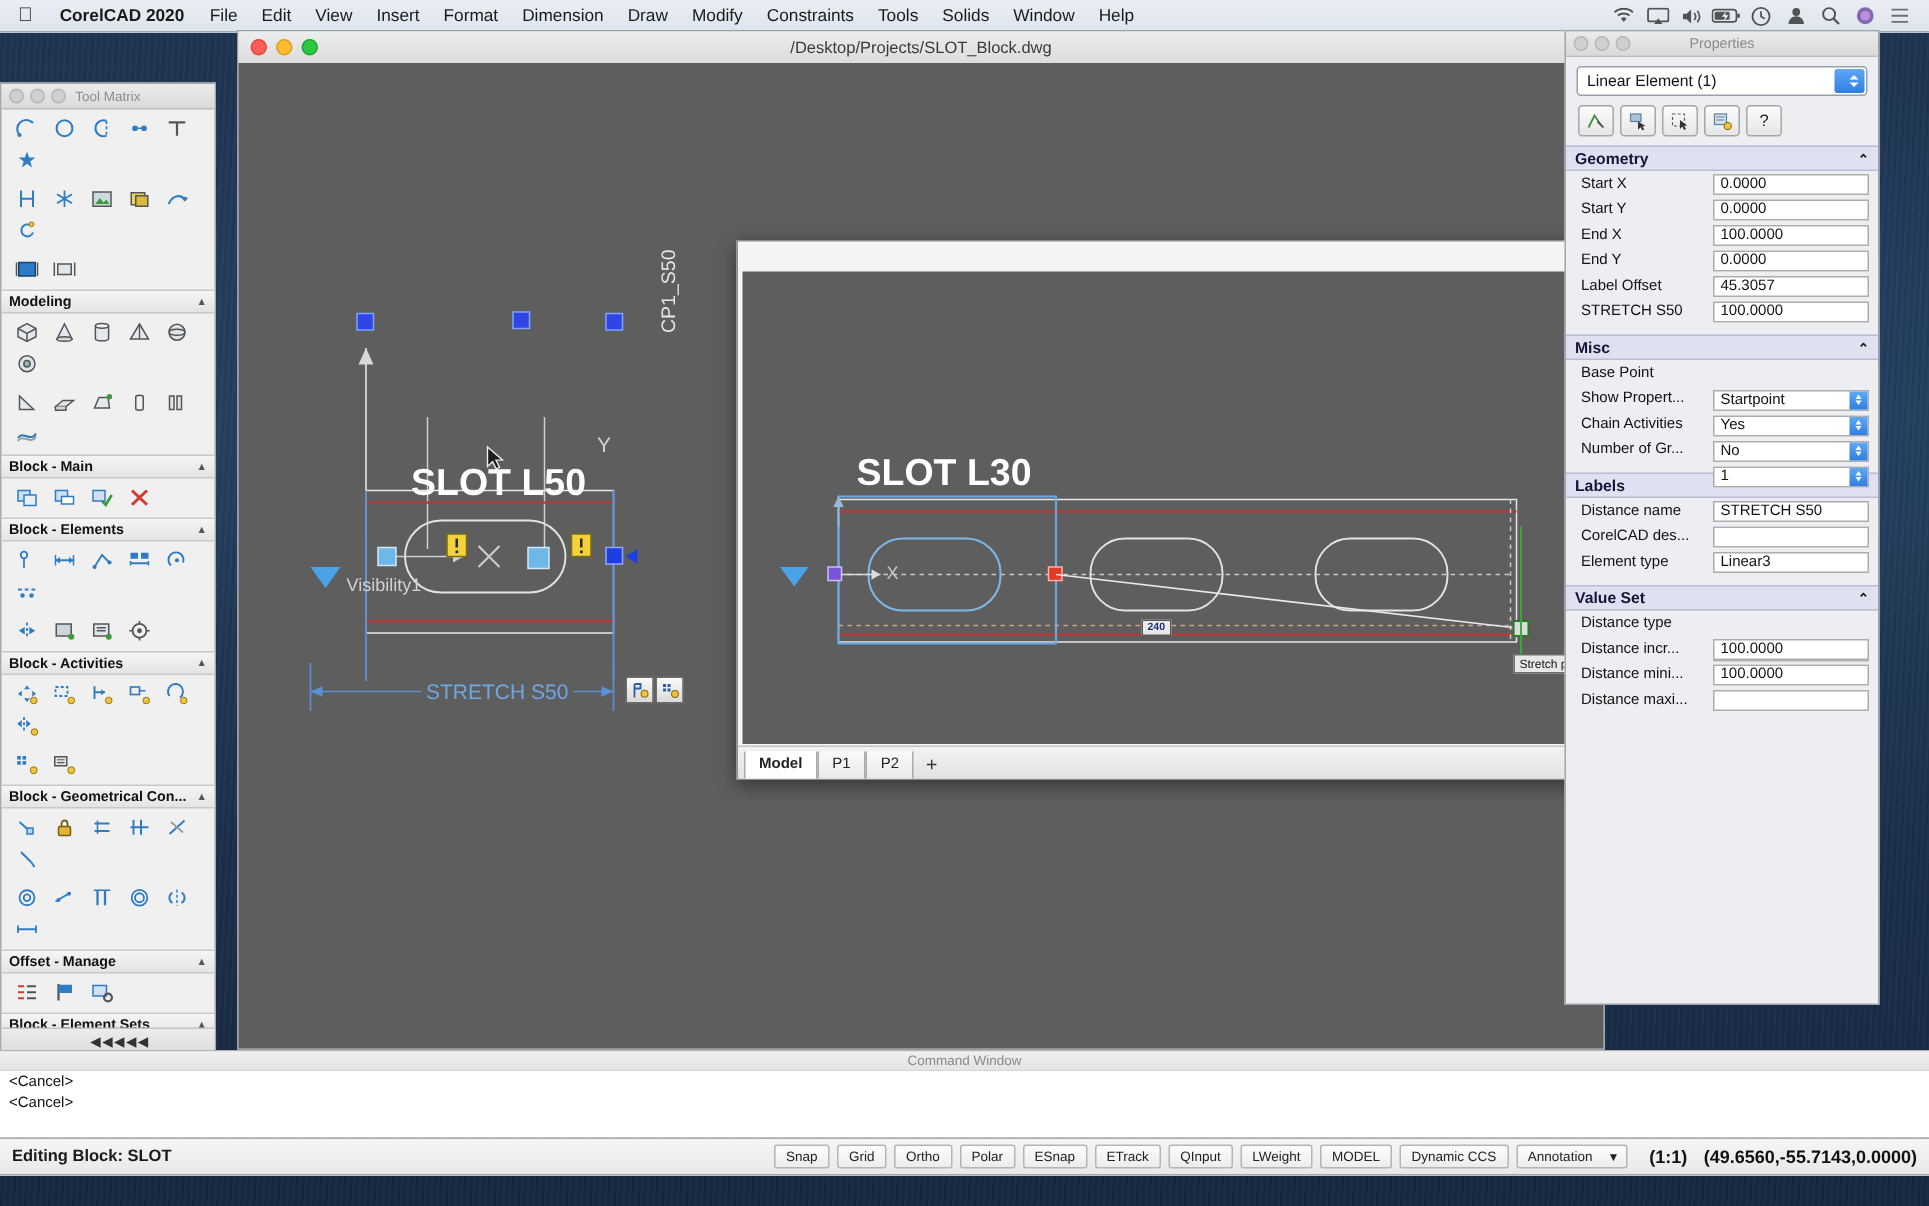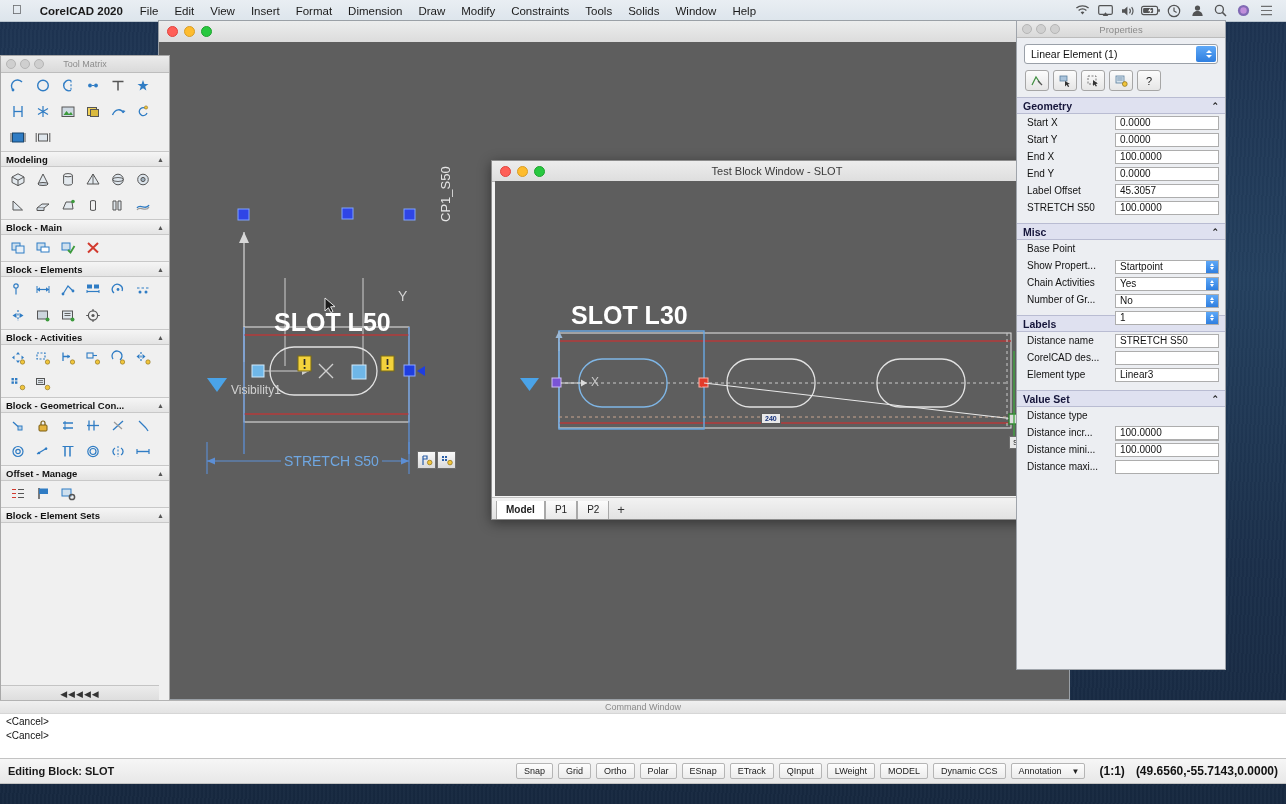--- a/index.html
+++ b/index.html
@@ -80,21 +80,21 @@
   }
   .sb-anno{
     font-size:9px;color:#222;background:linear-gradient(180deg,#fdfdfd,#ececec);
     border:1px solid #b5b5b5;border-radius:2px;padding:2px 4px 2px 7px;
     display:flex;align-items:center;gap:10px;
   }
   .sb-coord{font-size:12px;font-weight:bold;color:#111;margin-left:10px;white-space:nowrap;}
 
   
   #toolmatrix{
-    position:absolute;left:0;top:55px;width:170px;height:648px;
+    position:absolute;left:0;top:55px;width:144px;height:648px;
     background:#f0f0f0;border:1px solid #a8a8a8;box-sizing:border-box;
     overflow:hidden;
   }
   #tm-title{
     height:16px;background:linear-gradient(180deg,#ebebeb,#dadada);
     border-bottom:1px solid #bdbdbd;position:relative;display:flex;align-items:center;
   }
   .tm-lights{display:flex;gap:4px;padding-left:5px;}
   .tml{width:8px;height:8px;border-radius:50%;background:#cfcfcf;border:1px solid #b5b5b5;}
   .tm-titletext{position:absolute;left:0;right:0;text-align:center;font-size:9px;color:#8c8c8c;}
@@ -138,21 +138,21 @@
     font-size:10px;color:#222;padding:3px 9px 4px 9px;position:relative;
     border-left:1px solid #a9a9a9;border-right:1px solid #a9a9a9;
     background:linear-gradient(180deg,#fbfbfb,#e9e9e9);
     transform:skewX(0deg);
   }
   .tw-tab.active{font-weight:bold;background:#fff;}
   .tw-plus{font-size:13px;color:#333;padding:1px 8px 2px 8px;}
 
   
   #props{
-    position:absolute;left:1016px;top:20px;width:210px;height:650px;
+    position:absolute;left:1043px;top:20px;width:210px;height:650px;
     background:#eceef2;border:1px solid #9fa4ab;box-sizing:border-box;overflow:hidden;
   }
   #props-title{
     height:16px;background:linear-gradient(180deg,#ebebeb,#d9d9d9);
     border-bottom:1px solid #bcbcbc;position:relative;display:flex;align-items:center;
   }
   .pr-lights{display:flex;gap:4px;padding-left:5px;}
   .prl{width:8px;height:8px;border-radius:50%;background:#d0d0d0;border:1px solid #b6b6b6;}
   .pr-titletext{position:absolute;left:0;right:0;text-align:center;font-size:9.5px;color:#8b8b8b;}
   #props-combo{
@@ -291,20 +291,21 @@
   </div>
 </div>
 
 <div id="appwin">
   <div id="appwin-title">
     <div class="tl-lights">
       <span class="tl r"></span>
       <span class="tl y"></span>
       <span class="tl g"></span>
     </div>
+    <div class="win-title">/Desktop/Projects/SLOT_Block.dwg</div>
   </div>
 
   <div id="canvas-main">
 
     <svg width="912" height="659" viewBox="0 0 912 659" style="position:absolute;left:0;top:0;">
 
       <g>
         <path d="M85 320 V190" stroke="#d8d8d8" stroke-width="1.2" fill="none"></path>
         <path d="M85 190 l-5 11 h10 z" fill="#d8d8d8"></path>
       </g>
@@ -380,28 +381,20 @@
             <rect x="1" y="4" width="2" height="2" fill="#2a5fa8"></rect>
             <rect x="4" y="4" width="2" height="2" fill="#2a5fa8"></rect>
             <circle cx="9" cy="7.6" r="2.3" fill="#f0c53c" stroke="#8a6c12" stroke-width=".7"></circle>
           </svg>
       </span>
     </div>
   </div>
 </div>
 
 <div id="testwin">
-  <div id="testwin-title">
-    <div class="tl-lights">
-      <span class="tl r"></span>
-      <span class="tl y"></span>
-      <span class="tl g"></span>
-    </div>
-    <div class="win-title">Test Block Window - SLOT</div>
-  </div>
 
   <div id="testwin-canvas">
     <svg width="566" height="315" viewBox="0 0 566 315" style="position:absolute;left:0;top:0;">
 
       <rect x="64" y="152" width="452" height="95" stroke="#e6e6e6" stroke-width="1" fill="none"></rect>
 
       <path d="M64 160 H516" stroke="#b43b3b" stroke-width="1.6"></path>
       <path d="M64 242 H516" stroke="#b43b3b" stroke-width="1.6"></path>
 
       <rect x="64" y="150" width="145" height="98" stroke="#69a8e4" stroke-width="1.4" fill="none"></rect>

